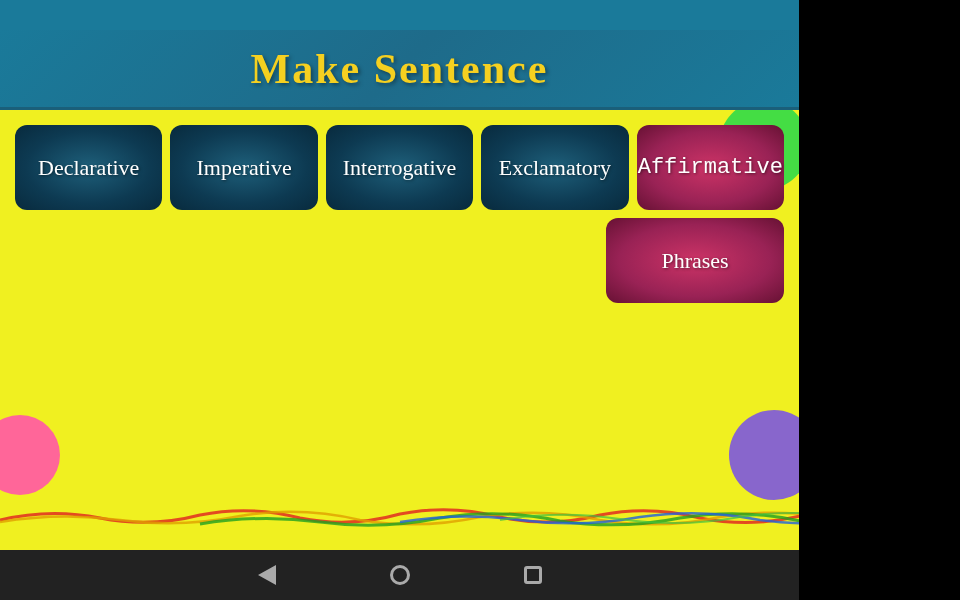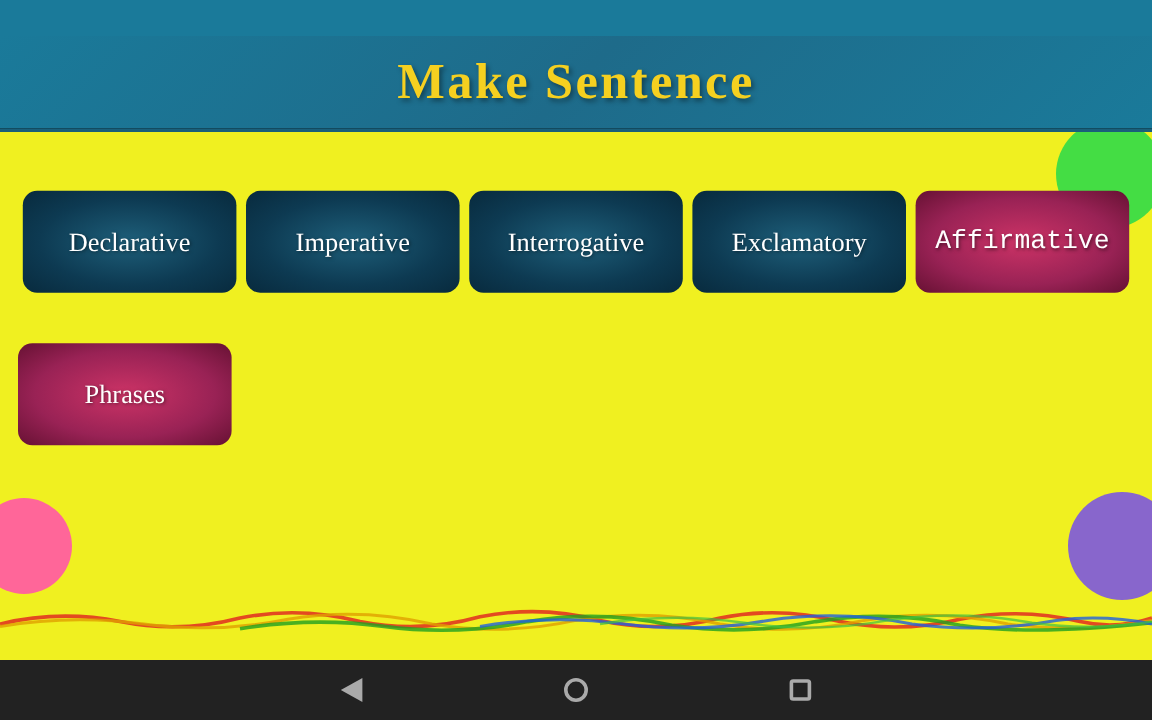--- a/index.html
+++ b/index.html
@@ -5,21 +5,21 @@
     * { margin: 0; padding: 0; box-sizing: border-box; }
     body {
       width: 960px;
       height: 600px;
       overflow: hidden;
       background: #000;
       font-family: 'Comic Sans MS', 'Chalkboard SE', cursive;
     }
 
     #app {
-      width: 960px;
+      width: 799px;
       height: 600px;
       display: flex;
       flex-direction: column;
     }
 
     
     #top-bar {
       height: 30px;
       background: #1a7a9a;
       display: flex;
@@ -96,25 +96,24 @@
       z-index: 1;
       display: flex;
       flex-direction: column;
       gap: 8px;
     }
 
     .row {
       display: flex;
       gap: 8px;
       justify-content: center;
-      margin-top: 34px;
     }
 
     .row.centered {
-      justify-content: flex-start;
+      justify-content: flex-end;
       gap: 20px;
     }
 
     
     .card {
       border-radius: 12px;
       display: flex;
       align-items: center;
       justify-content: center;
       cursor: pointer;

